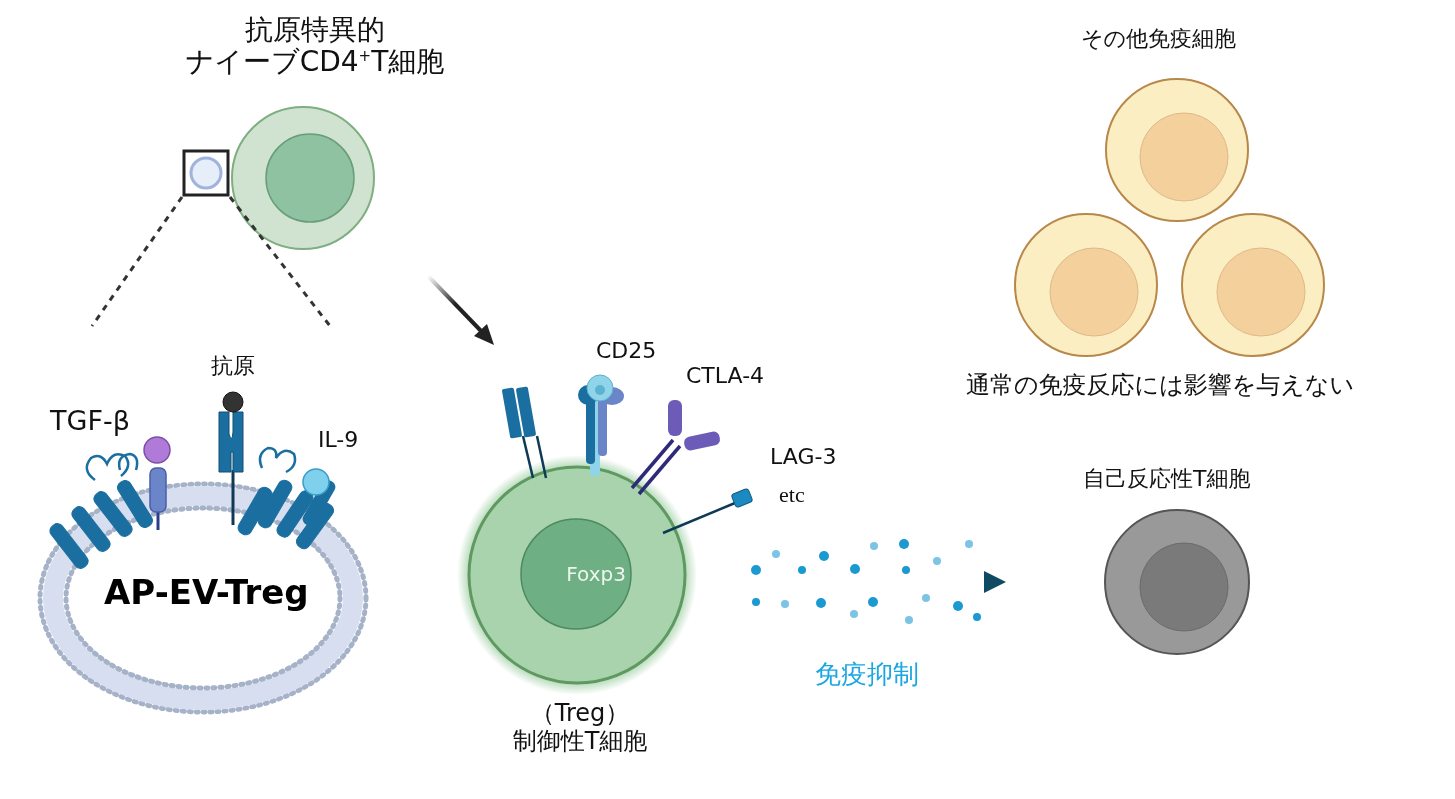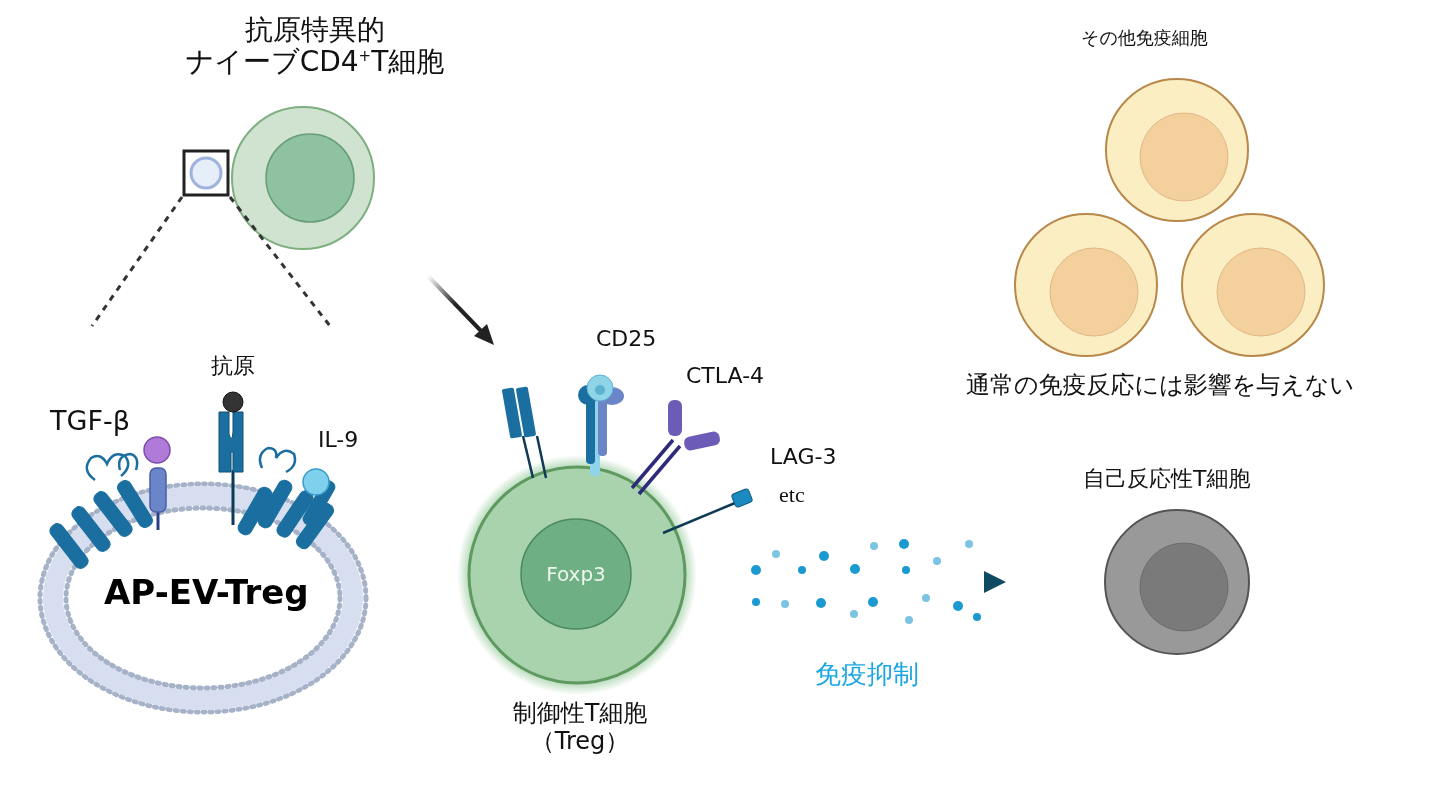--- a/index.html
+++ b/index.html
@@ -171,28 +171,28 @@
 <div class="lbl center" style="left:170px; top:14px; width:290px; font-size:28px;">
   <div>抗原特異的</div>
   <div><span>ナイーブCD4</span><sup style="font-size:15px">+</sup><span>T細胞</span></div>
 </div>
 
 <div class="lbl" style="left:211px; top:353px; font-size:22px;">抗原</div>
 <div class="lbl" style="left:50px; top:405px; font-size:27px;">TGF-β</div>
 <div class="lbl" style="left:318px; top:427px; font-size:22px;">IL-9</div>
 <div class="lbl" style="left:104px; top:573px; font-size:34px; font-weight:bold; color:#000;">AP-EV-Treg</div>
 
-<div class="lbl" style="left:596px; top:326px; font-size:22px;">CD25</div>
+<div class="lbl" style="left:596px; top:338px; font-size:22px;">CD25</div>
 <div class="lbl" style="left:686px; top:363px; font-size:22px;">CTLA-4</div>
 <div class="lbl" style="left:730px; top:444px; font-size:22px;margin-left:40px;">LAG-3</div>
 <div class="lbl" style="left:779px; top:482px; font-size:22px;font-family:Liberation Serif, serif;">etc</div>
-<div class="lbl center" style="left:526px; top:563px; width:100px; font-size:20px; color:#eef6ee;">Foxp3</div>
+<div class="lbl center" style="left:526px; top:563px; width:100px; font-size:20px; color:#eef6ee;text-align:right;">Foxp3</div>
 
 <div class="lbl center" style="left:480px; top:700px; width:200px; font-size:24px;">
+  <div>（Treg）</div>
   <div>制御性T細胞</div>
-  <div>（Treg）</div>
 </div>
 
 <div class="lbl" style="left:815px; top:660px; font-size:26px; color:#1aa6e0;">免疫抑制</div>
 
-<div class="lbl" style="left:1081px; top:28px; font-size:18px;">その他免疫細胞</div>
+<div class="lbl" style="left:1081px; top:28px; font-size:22px;font-family:Liberation Mono, monospace;">その他免疫細胞</div>
 <div class="lbl" style="left:966px; top:372px; font-size:24px;">通常の免疫反応には影響を与えない</div>
 <div class="lbl" style="left:1083px; top:466px; font-size:22px;">自己反応性T細胞</div>
 
 </body></html>

